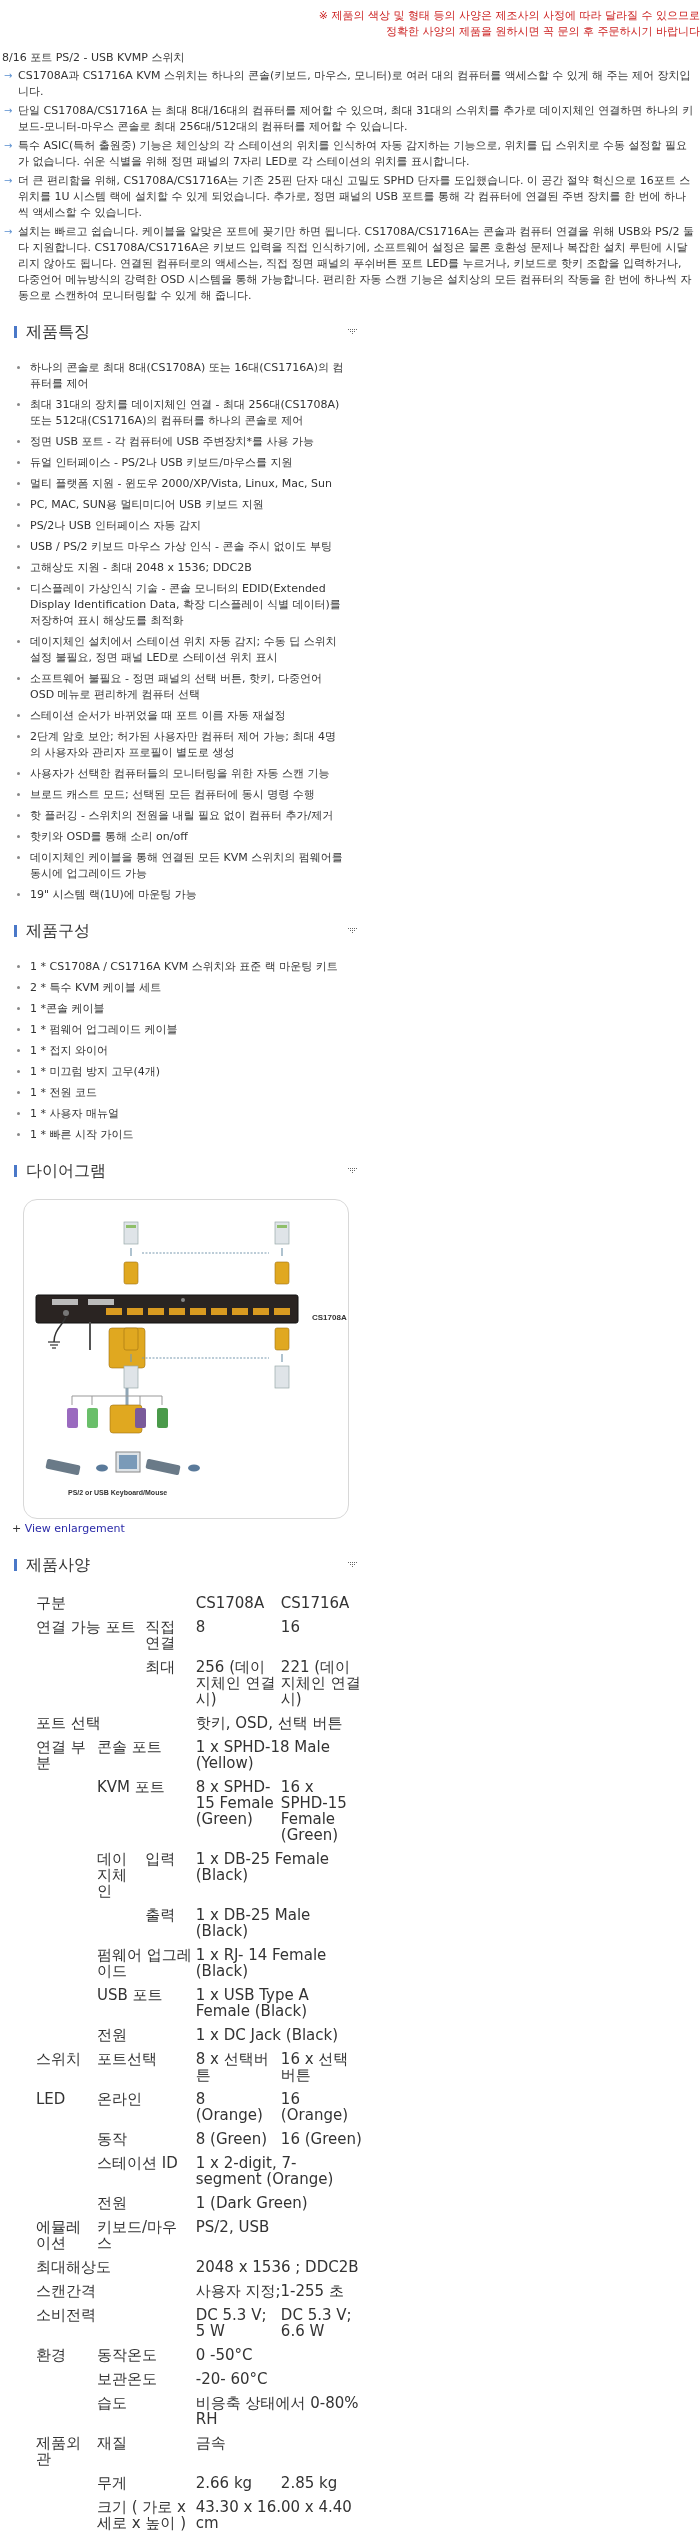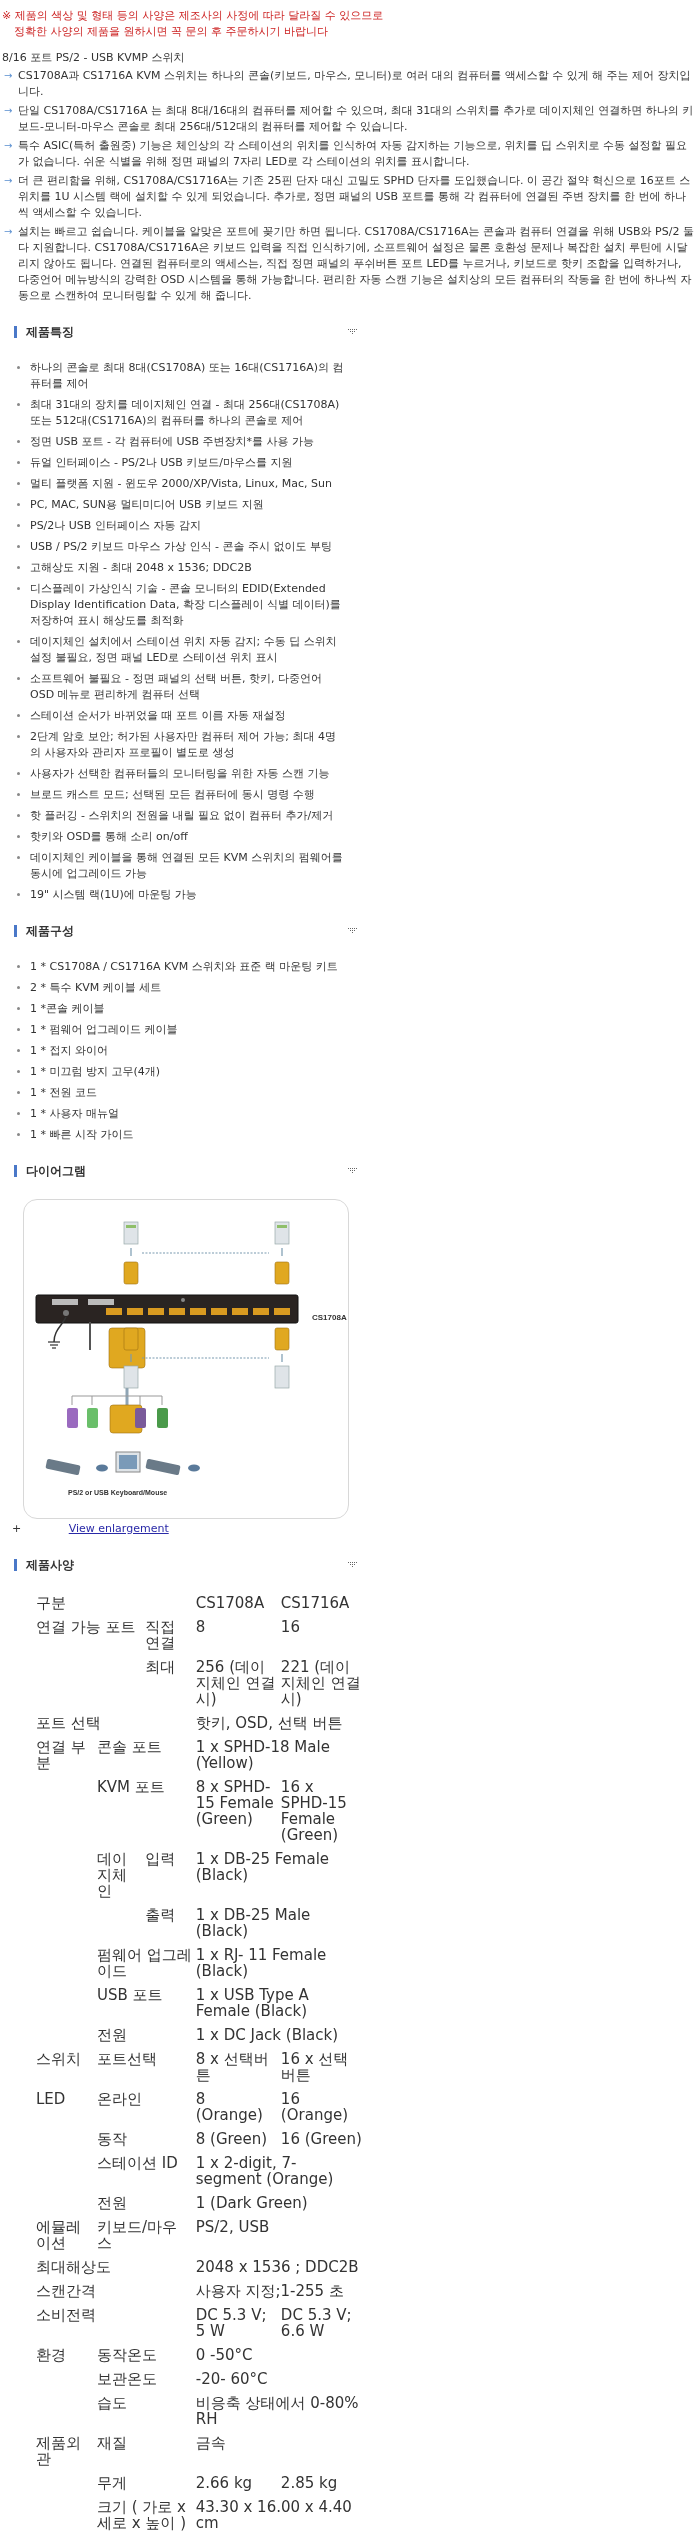--- a/index.html
+++ b/index.html
@@ -5,24 +5,25 @@
   * { box-sizing: border-box; }
   html, body { margin: 0; padding: 0; background: #ffffff; }
   body {
     width: 700px;
     font-family: "DejaVu Sans", "Liberation Sans", sans-serif;
     font-size: 11px;
     color: #333333;
     line-height: 16px;
   }
   .notice {
-    padding: 8px 0 0 2px;
+    padding: 8px 0 0 10px;
     color: #cc2222;
     font-size: 11px;
     line-height: 16px;
+    text-align: right;
   }
   .notice .line2 { padding-left: 12px; }
   .product-title {
     padding: 10px 16px 0 2px;
     color: #333;
     font-size: 11px;
   }
   .intro-list { list-style: none; margin: 2px 0 0 0; padding: 0 6px 0 2px; }
   .intro-list li {
     position: relative;
@@ -32,25 +33,24 @@
   }
   .intro-list li .arrow {
     position: absolute; left: 2px; top: 0;
     color: #5a8fd0; font-size: 10px;
   }
   .section { width: 370px; margin-top: 18px; }
   .section-header {
     position: relative;
     height: 20px;
     padding-left: 26px;
-    font-size: 12px;
+    font-size: 16px;
     color: #333;
     line-height: 20px;
     margin-top: 18px;
-    font-weight: bold;
   }
   .section-header .bar {
     position: absolute; left: 14px; top: 4px;
     width: 3px; height: 12px; background: #4a78c8;
   }
   .section-header .toggle {
     position: absolute; right: 12px; top: 7px;
     width: 10px; height: 6px;
   }
   .bullets { list-style: none; margin: 18px 0 0 0; padding: 0 0 0 14px; }
@@ -68,21 +68,21 @@
   }
   .diagram-box {
     margin: 18px 0 0 23px;
     width: 326px; height: 320px;
     border: 1px solid #d8d8d8; border-radius: 14px;
     position: relative; background: #fff;
   }
   .diagram-box svg { position: absolute; left: 0; top: 0; }
   .enlarge { margin: 2px 0 0 12px; font-size: 11px; }
   .enlarge .plus { color: #333; }
-  .enlarge a { color: #2a2aa8; text-decoration: underline; cursor: pointer; margin-left: 44px; }
+  .enlarge a { color: #2a2aa8; cursor: pointer; }
   table.spec {
     margin: 16px 0 0 34px;
     border-collapse: collapse;
     font-size: 15px;
     width: 330px;
   }
   table.spec td {
     vertical-align: top;
     padding: 4px 2px 4px 2px;
     line-height: 16px;
@@ -344,21 +344,21 @@
           <td colspan="2">1 x DB-25 Female (Black)</td>
         </tr>
         <tr>
           <td colspan="2"></td>
           <td>출력</td>
           <td colspan="2">1 x DB-25 Male (Black)</td>
         </tr>
         <tr>
           <td></td>
           <td colspan="2">펌웨어 업그레이드</td>
-          <td colspan="2">1 x RJ- 11 Female (Black)</td>
+          <td colspan="2">1 x RJ- 14 Female (Black)</td>
         </tr>
         <tr>
           <td></td>
           <td colspan="2">USB 포트</td>
           <td colspan="2">1 x USB Type A Female (Black)</td>
         </tr>
         <tr>
           <td></td>
           <td colspan="2">전원</td>
           <td colspan="2">1 x DC Jack (Black)</td>

